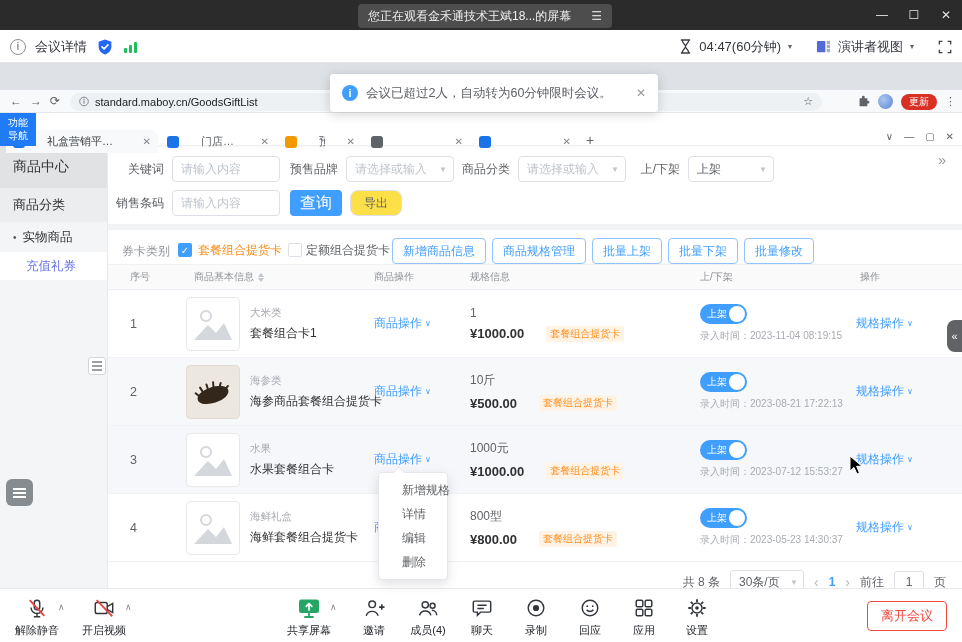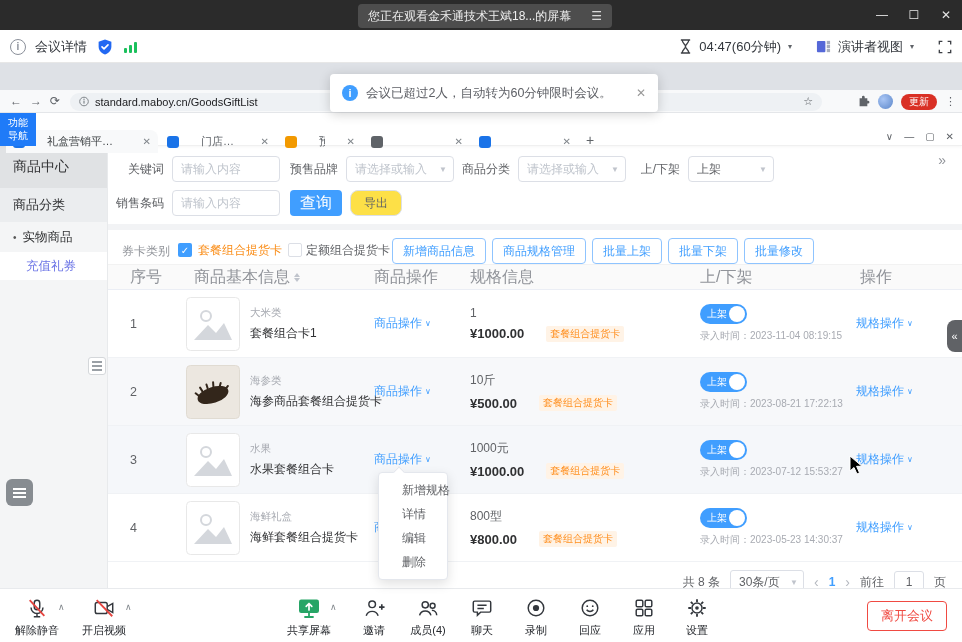--- a/index.html
+++ b/index.html
@@ -79,21 +79,21 @@
   .btn-primary{position:absolute;height:26px;width:52px;background:#409eff;color:#fff;border-radius:4px;font-size:16px;display:flex;align-items:center;justify-content:center}
   .btn-plain{position:absolute;height:26px;width:52px;background:#fde047;color:#606266;border:1px solid #dcdfe6;border-radius:8px;font-size:12px;display:flex;align-items:center;justify-content:center}
   .band{position:absolute;left:0;top:78px;width:854px;height:6px;background:#f2f3f5}
   .cb{position:absolute;width:14px;height:14px;border-radius:2px}
   .cb.on{background:#409eff;color:#fff;font-size:10px;display:flex;align-items:center;justify-content:center}
   .cb.off{background:#fff;border:1px solid #dcdfe6}
   .cb-lbl{position:absolute;font-size:12px;line-height:16px;white-space:nowrap}
   .actions{position:absolute;left:284px;top:92px;display:flex;gap:6px}
   .act-btn{height:26px;padding:0 10px;border:1px solid #8fc4ff;color:#409eff;background:#fff;border-radius:4px;font-size:12px;display:flex;align-items:center;white-space:nowrap}
   .tgrid{display:grid;grid-template-columns:64px 180px 96px 230px 160px 1fr;align-items:center;padding-left:14px}
-  .thead{position:absolute;left:0;top:118px;width:854px;height:26px;background:#fafafa;border-top:1px solid #f2f2f2;border-bottom:1px solid #ebeef5;color:#909399;font-size:16px}
+  .thead{position:absolute;left:0;top:118px;width:854px;height:26px;background:#fafafa;border-top:1px solid #f2f2f2;border-bottom:1px solid #ebeef5;color:#909399;font-size:10px}
   .thead>div{padding-left:8px;display:flex;align-items:center;gap:4px;white-space:nowrap}
   .sortc{display:inline-flex;flex-direction:column;gap:1px}
   .sortc i{width:0;height:0;border-left:3.5px solid transparent;border-right:3.5px solid transparent;display:block}
   .sortc .up{border-bottom:4px solid #c0c4cc}
   .sortc .dn{border-top:4px solid #c0c4cc}
   .trow{position:absolute;left:0;width:854px;height:68px;border-bottom:1px solid #f0f2f5}
   .c-no{padding-left:8px;font-size:12.5px;color:#606266}
   .c-info{display:flex;align-items:center;gap:10px}
   .imgbox{width:54px;height:54px;flex:0 0 54px}
   .cat{font-size:10.5px;color:#a8abb2;margin-bottom:5px;white-space:nowrap}

